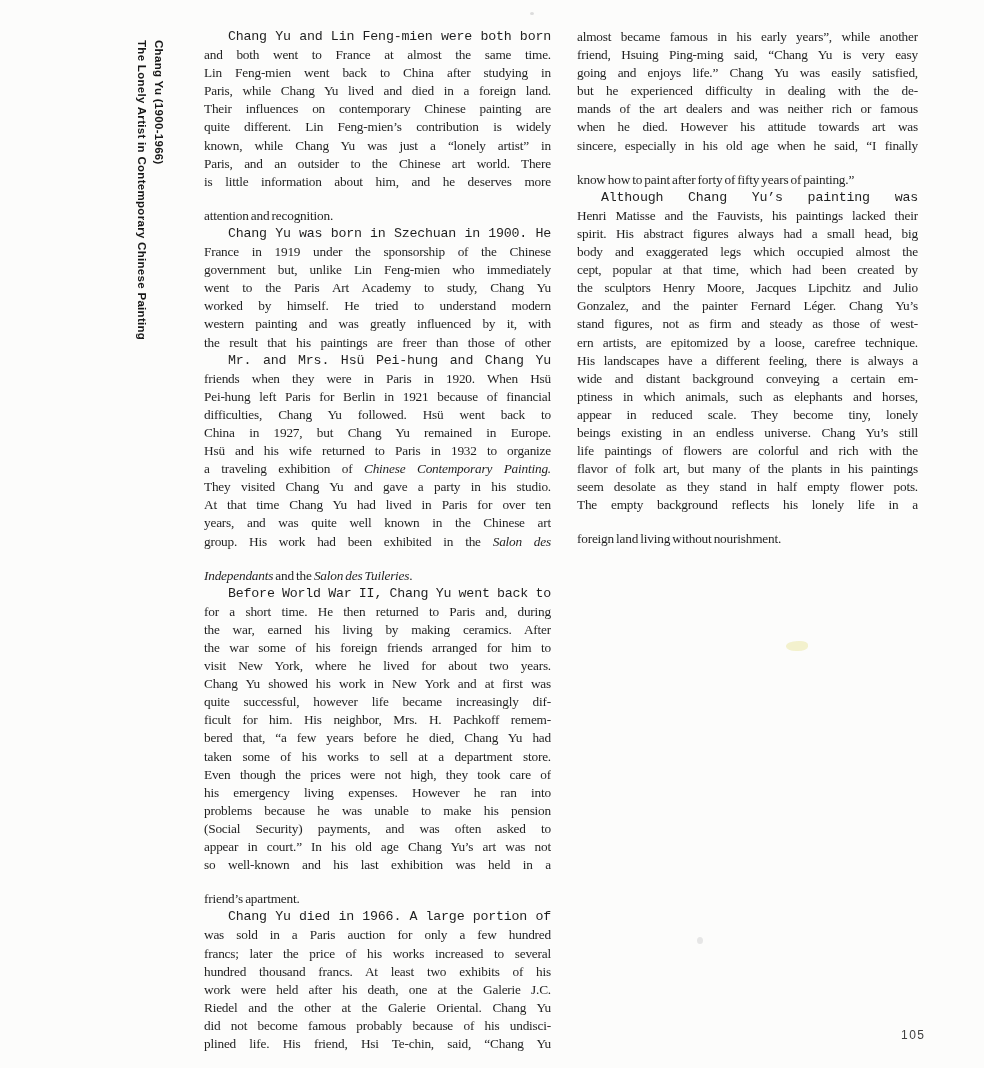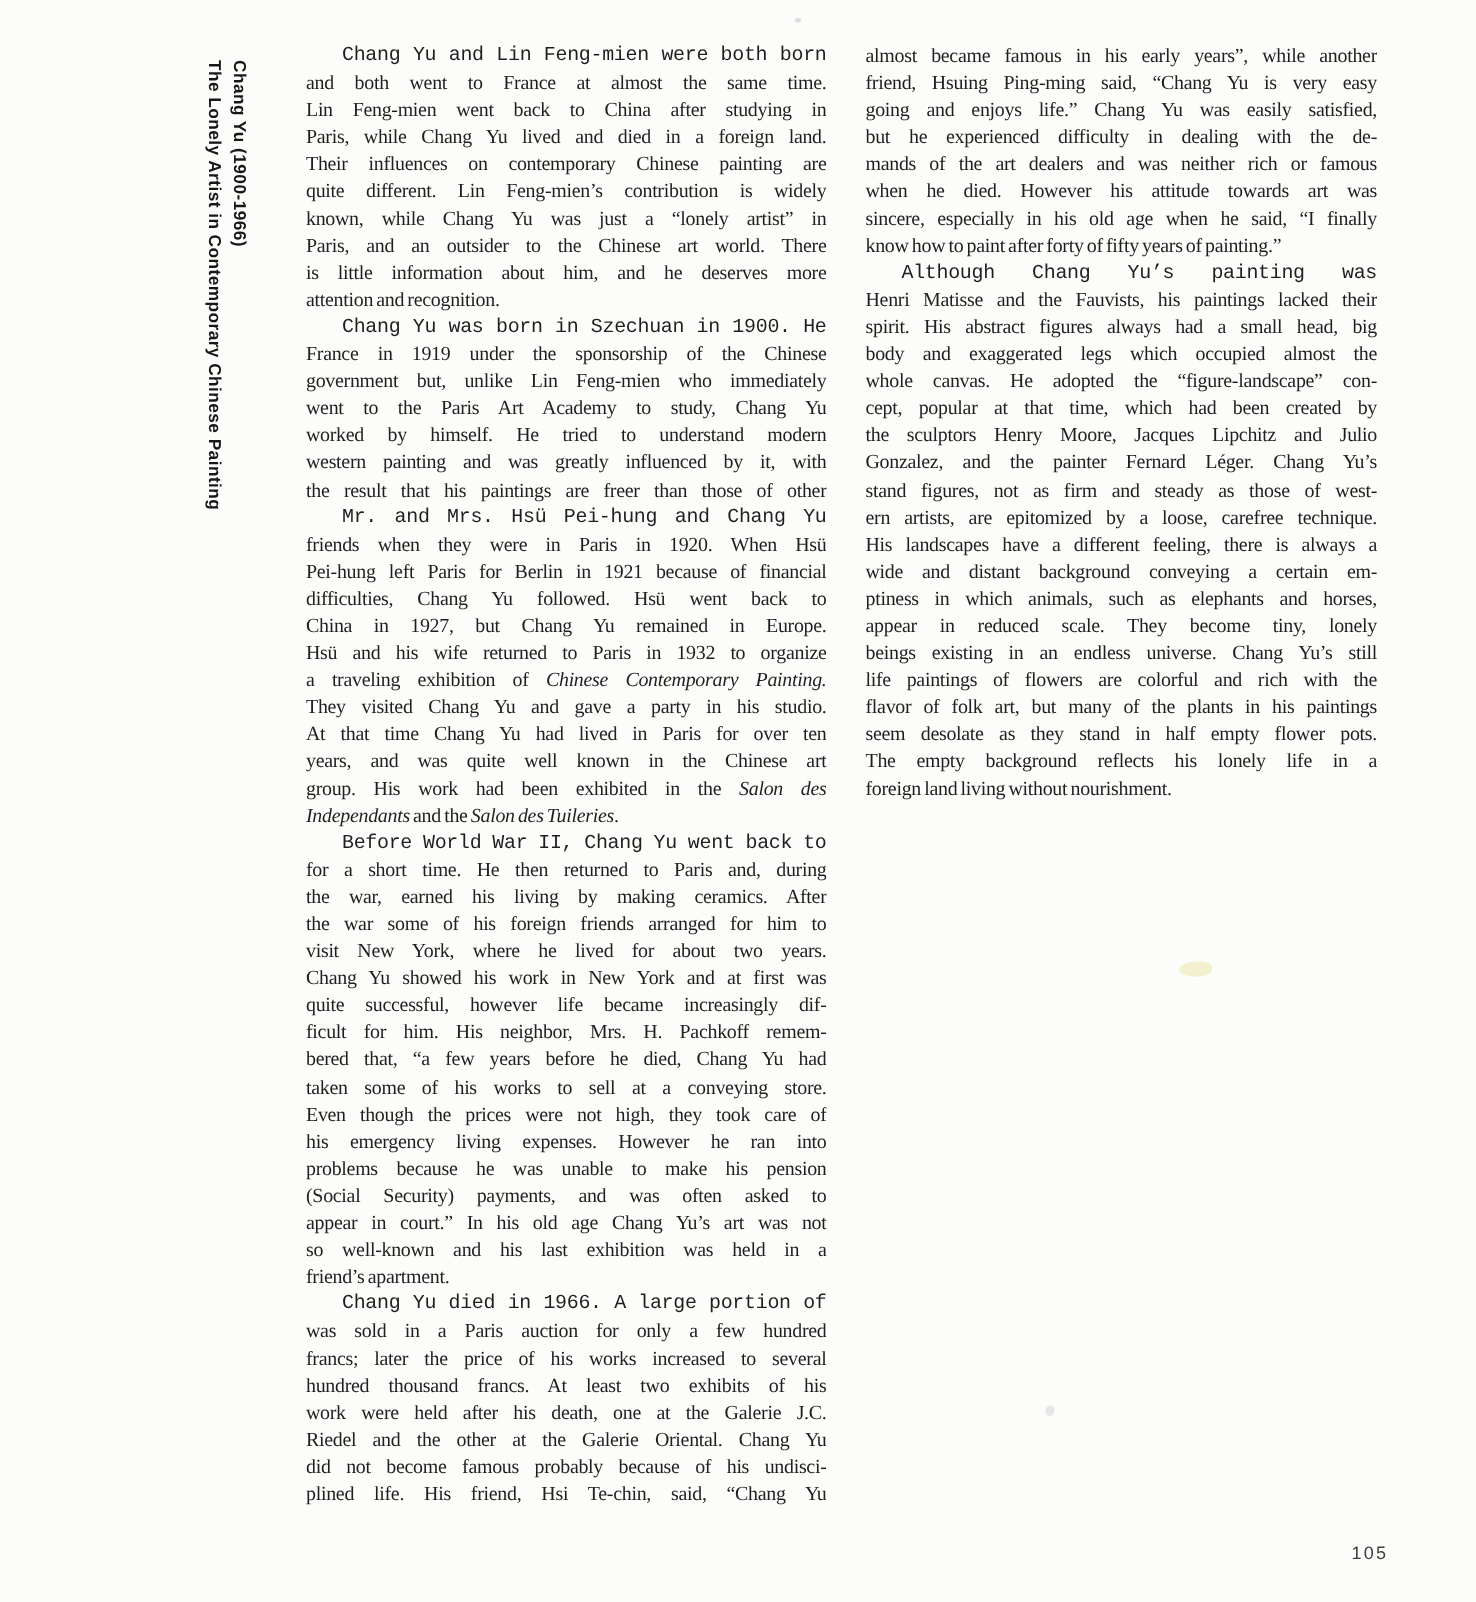--- a/index.html
+++ b/index.html
@@ -42,21 +42,21 @@
     color: #1f1f1f;
   }
   .col-1 { left: 204px; width: 347px; }
   .col-2 { left: 577px; width: 341px; }
   .line {
     height: 18.1px;
     overflow: hidden;
     text-align: justify;
     text-align-last: justify;
   }
-  .line.last { text-align-last: left; }
+  .line.last { text-align-last: left; margin-top: 16px; }
   .line.indent { text-indent: 24px; font-family: Liberation Mono, monospace; }
   .pagenum {
     position: absolute;
     left: 901px;
     top: 1028px;
     font-family: "Liberation Sans", sans-serif;
     font-size: 12px;
     letter-spacing: 1.5px;
     color: #3e3e3e;
   }
@@ -120,21 +120,21 @@
     <div class="line last"><i>Independants</i><span> and the </span><i>Salon des Tuileries</i><span>.</span></div>
     <div class="line indent"><span>Before World War II, Chang Yu went back to China</span></div>
     <div class="line"><span>for a short time.  He then returned to Paris and, during</span></div>
     <div class="line"><span>the war, earned his living by making ceramics.  After</span></div>
     <div class="line"><span>the war some of his foreign friends arranged for him to</span></div>
     <div class="line"><span>visit New York, where he lived for about two years.</span></div>
     <div class="line"><span>Chang Yu showed his work in New York and at first was</span></div>
     <div class="line"><span>quite successful, however life became increasingly dif-</span></div>
     <div class="line"><span>ficult for him.  His neighbor, Mrs. H. Pachkoff remem-</span></div>
     <div class="line"><span>bered that, “a few years before he died, Chang Yu had</span></div>
-    <div class="line"><span>taken some of his works to sell at a conveying store.</span></div>
+    <div class="line"><span>taken some of his works to sell at a department store.</span></div>
     <div class="line"><span>Even though the prices were not high, they took care of</span></div>
     <div class="line"><span>his emergency living expenses.  However he ran into</span></div>
     <div class="line"><span>problems because he was unable to make his pension</span></div>
     <div class="line"><span>(Social Security) payments, and was often asked to</span></div>
     <div class="line"><span>appear in court.”  In his old age Chang Yu’s art was not</span></div>
     <div class="line"><span>so well-known and his last exhibition was held in a</span></div>
     <div class="line last"><span>friend’s apartment.</span></div>
     <div class="line indent"><span>Chang Yu died in 1966.  A large portion of his work</span></div>
     <div class="line"><span>was sold in a Paris auction for only a few hundred</span></div>
     <div class="line"><span>francs; later the price of his works increased to several</span></div>
@@ -150,21 +150,20 @@
     <div class="line"><span>going and enjoys life.”  Chang Yu was easily satisfied,</span></div>
     <div class="line"><span>but he experienced difficulty in dealing with the de-</span></div>
     <div class="line"><span>mands of the art dealers and was neither rich or famous</span></div>
     <div class="line"><span>when he died.  However his attitude towards art was</span></div>
     <div class="line"><span>sincere, especially in his old age when he said, “I finally</span></div>
     <div class="line last"><span>know how to paint after forty of fifty years of painting.”</span></div>
     <div class="line indent"><span>Although Chang Yu’s painting was influenced by</span></div>
     <div class="line"><span>Henri Matisse and the Fauvists, his paintings lacked their</span></div>
     <div class="line"><span>spirit.  His abstract figures always had a small head, big</span></div>
     <div class="line"><span>body and exaggerated legs which occupied almost the</span></div>
-    <div class="line"><span>whole canvas.  He adopted the “figure-landscape” con-</span></div>
     <div class="line"><span>cept, popular at that time, which had been created by</span></div>
     <div class="line"><span>the sculptors Henry Moore, Jacques Lipchitz and Julio</span></div>
     <div class="line"><span>Gonzalez, and the painter Fernard Léger.  Chang Yu’s</span></div>
     <div class="line"><span>stand figures, not as firm and steady as those of west-</span></div>
     <div class="line"><span>ern artists, are epitomized by a loose, carefree technique.</span></div>
     <div class="line"><span>His landscapes have a different feeling, there is always a</span></div>
     <div class="line"><span>wide and distant background conveying a certain em-</span></div>
     <div class="line"><span>ptiness in which animals, such as elephants and horses,</span></div>
     <div class="line"><span>appear in reduced scale.  They become tiny, lonely</span></div>
     <div class="line"><span>beings existing in an endless universe.  Chang Yu’s still</span></div>

